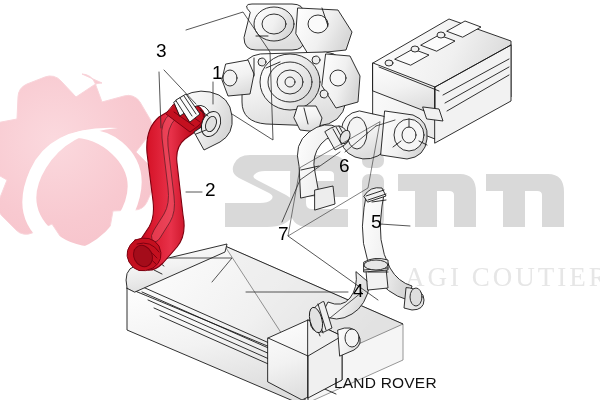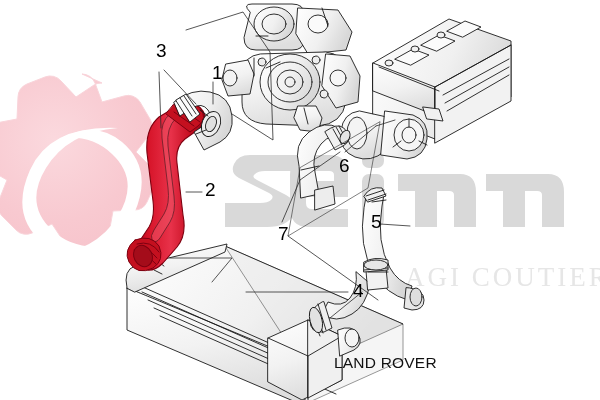--- a/index.html
+++ b/index.html
@@ -30,20 +30,21 @@
     line-height: 1;
     user-select: none;
   }
   .caption {
     position: absolute;
     font-family: "Liberation Sans", sans-serif;
     font-size: 15.5px;
     color: #111111;
     letter-spacing: 0.2px;
     white-space: nowrap;
+    margin-top: 20px;
   }
   .wm-text {
     position: absolute;
     font-family: "Liberation Serif", serif;
     color: #e6e6e6;
     white-space: nowrap;
     user-select: none;
   }
 </style>
 </head>

